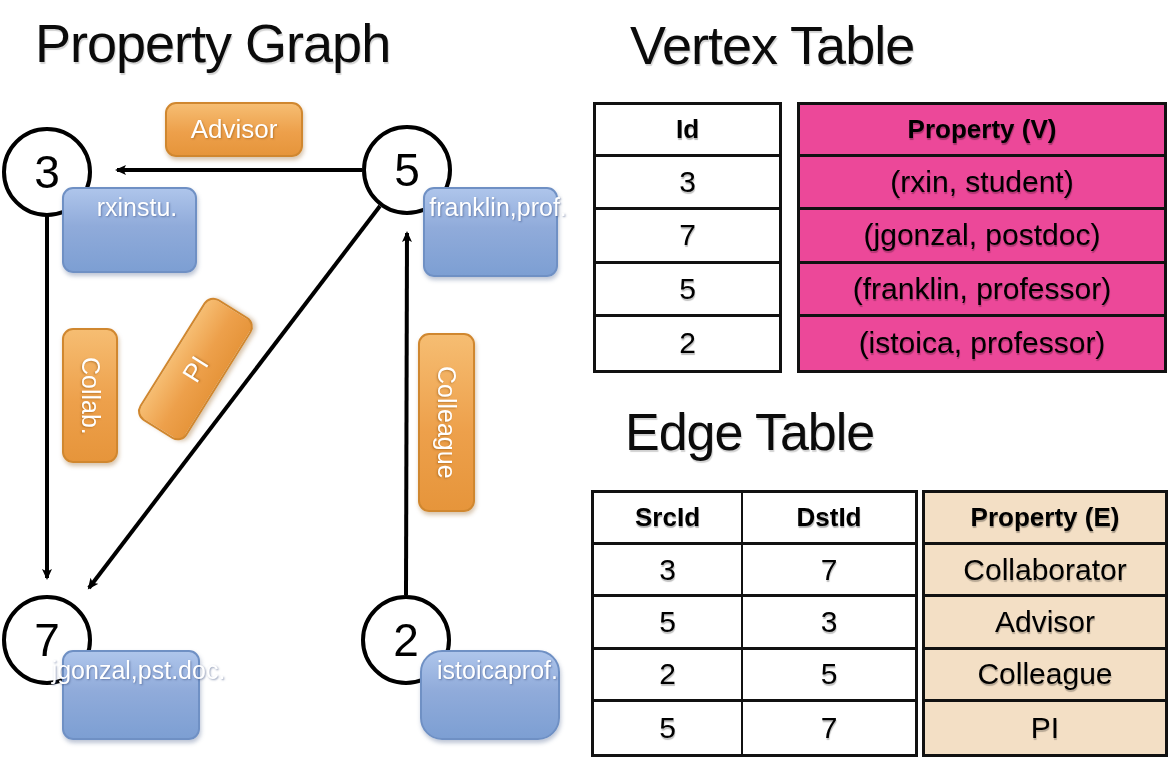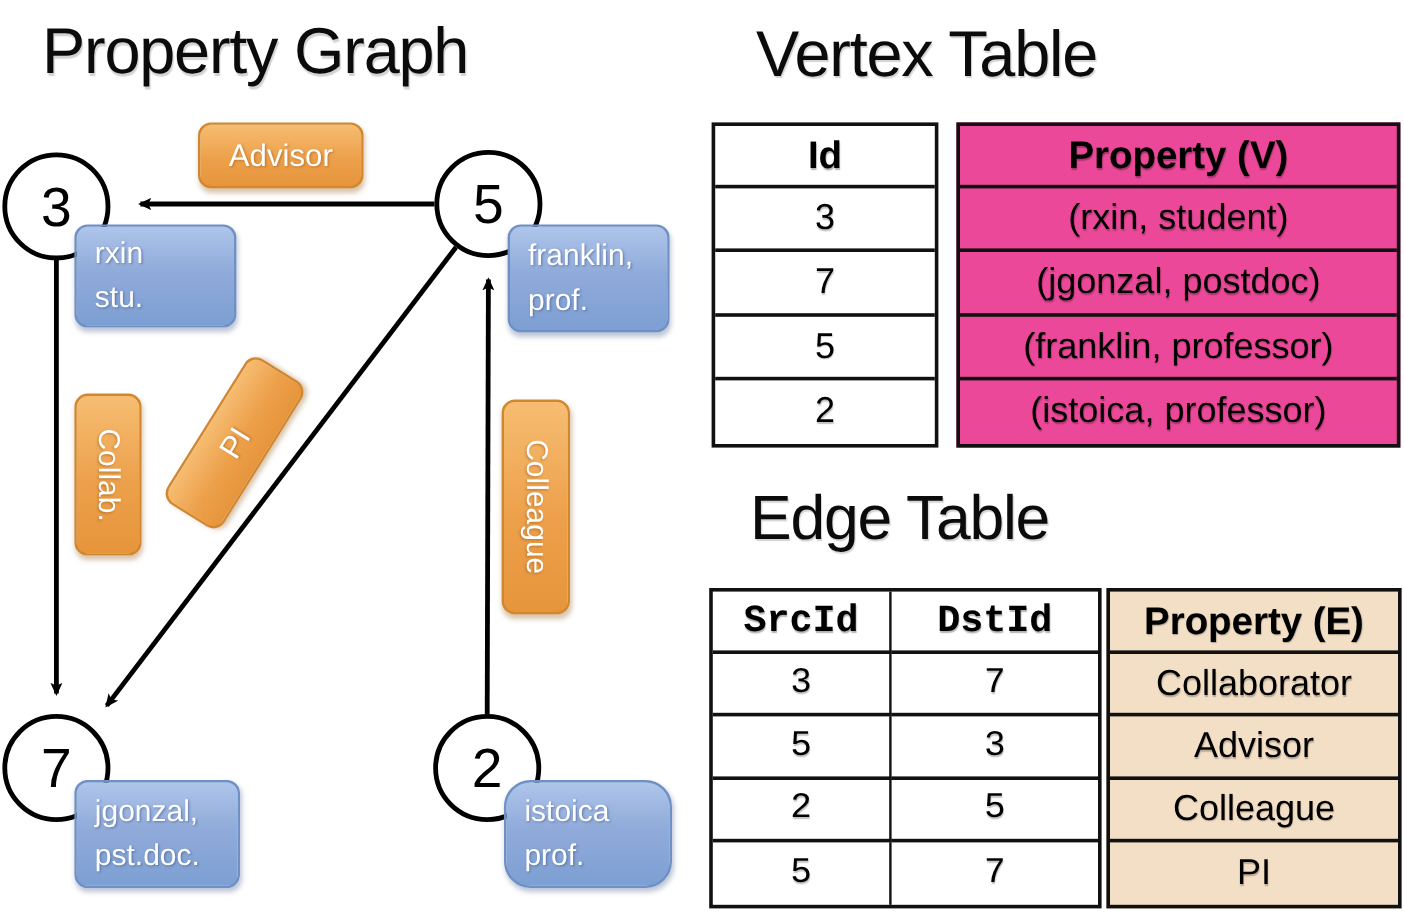--- a/index.html
+++ b/index.html
@@ -27,34 +27,34 @@
     box-shadow:1px 3px 4px rgba(140,85,20,0.35);
     color:#fff;text-shadow:1px 1px 2px rgba(150,90,20,0.55);
   }
   .pill.blue{
     background:linear-gradient(180deg,#aec5eb 0%,#90abda 45%,#7d9fd3 100%);
     border:2px solid #6f90c4;
     box-shadow:1px 3px 4px rgba(90,110,150,0.4);
     color:#fff;text-shadow:1px 1px 2px rgba(50,70,120,0.5);
   }
   .pill.center{align-items:center;justify-content:center;font-size:26px;}
-  .pill.two-line{flex-direction:column;justify-content:center;padding-left:15px;font-size:25px;line-height:37px;}
+  .pill.two-line{flex-direction:row;justify-content:center;padding-left:15px;font-size:25px;line-height:37px;}
   .pill.vert{
     align-items:center;justify-content:center;
     writing-mode:vertical-rl;font-size:25px;
   }
   
   .tbox{box-sizing:border-box;border:3px solid #111;background:#fff;z-index:2;}
   .grid-rows{display:grid;grid-template-rows:52px repeat(4,1fr);height:100%;}
   .trow{display:flex;align-items:center;justify-content:center;border-bottom:3px solid #111;}
   .trow:last-child{border-bottom:none;}
   .tcell-text{font-size:30px;text-shadow:0.5px 1.5px 1px rgba(0,0,0,0.25);white-space:nowrap;}
-  .thead-text{font-size:32px;font-weight:700;text-shadow:0.5px 1.5px 1px rgba(0,0,0,0.3);white-space:nowrap;}
+  .thead-text{font-size:26px;font-weight:700;text-shadow:0.5px 1.5px 1px rgba(0,0,0,0.3);white-space:nowrap;}
   .etable-left-grid{
-    display:grid;grid-template-columns:149px 1fr;grid-template-rows:52px repeat(4,1fr);height:100%;font-family:Liberation Mono, monospace;
+    display:grid;grid-template-columns:149px 1fr;grid-template-rows:52px repeat(4,1fr);height:100%;
   }
   .ecell{display:flex;align-items:center;justify-content:center;border-bottom:3px solid #111;}
   .ecell.col1{border-right:2px solid #111;}
   .ecell.lastrow{border-bottom:none;}
   svg{display:block;}
 </style>
 </head>
 <body>
 
 <div id="stage">

